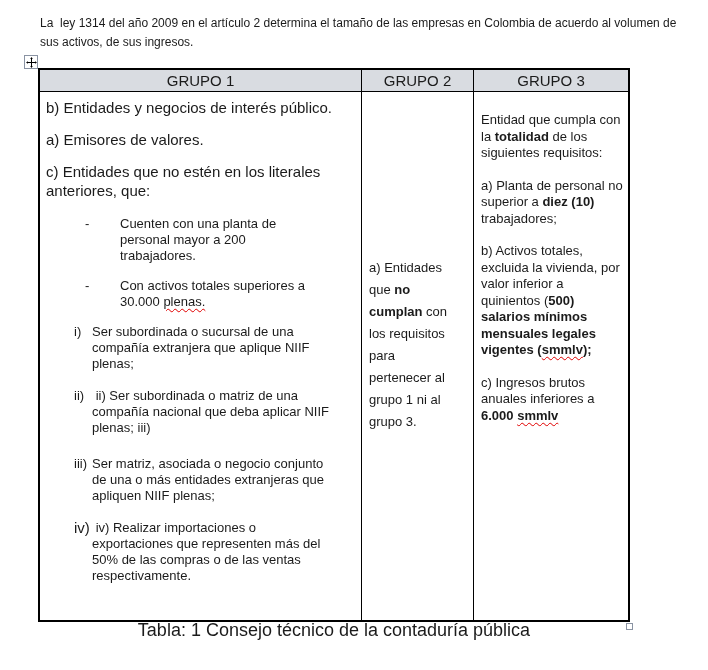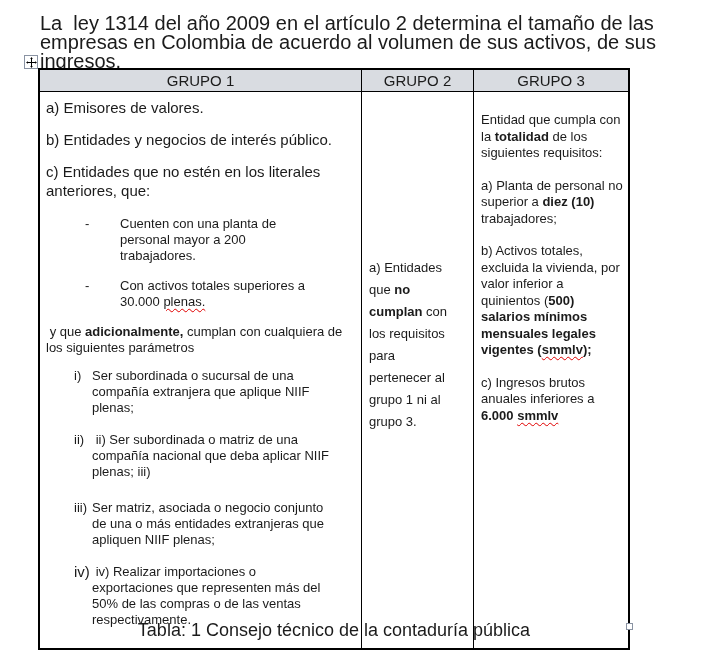--- a/index.html
+++ b/index.html
@@ -4,21 +4,21 @@
 <style>
   * { box-sizing: border-box; margin: 0; padding: 0; }
   html, body { background: #fff; }
   body {
     width: 708px; height: 670px; overflow: hidden; position: relative;
     font-family: "Liberation Sans", "DejaVu Sans", sans-serif;
     color: #1b1b1b;
   }
   .intro {
     margin: 14px 0 0 40px; width: 654px;
-    font-size: 20px; line-height: 19px; white-space: pre-wrap;
+    font-size: 12px; line-height: 19px; white-space: pre-wrap;
   }
   .move-handle {
     position: absolute; left: 24px; top: 55px;
     width: 14px; height: 14px; background: #fff;
     border: 1px solid #8a93a3;
     display: flex; align-items: center; justify-content: center;
     cursor: move;
   }
   .tbl {
     position: absolute; left: 38px; top: 68px; width: 592px;
@@ -84,34 +84,33 @@
 
 <div class="tbl">
   <div class="thead">
     <div class="th c1">GRUPO 1</div>
     <div class="th c2">GRUPO 2</div>
     <div class="th c3">GRUPO 3</div>
   </div>
   <div class="tbody">
 
     <div class="td c1">
+      <div class="p-abc rich"><span>b) Entidades y negocios de interés público.</span></div>
       <div class="p-abc rich"><span>a) Emisores de valores.</span></div>
-      <div class="p-abc rich"><span>b) Entidades y negocios de interés público.</span></div>
       <div class="p-abc last rich"><span>c) Entidades que no estén en los literales anteriores, que:</span></div>
 
       <div class="dash-row">
         <span class="dash-lbl">-</span>
         <span class="dash-txt rich"><span>Cuenten con una planta de personal mayor a 200 trabajadores.</span></span>
       </div>
       <div class="dash-row">
         <span class="dash-lbl">-</span>
         <span class="dash-txt rich"><span>Con activos totales superiores a 30.000 </span><span class="sq">plenas.</span></span>
       </div>
 
-      <div class="conn rich"><span> y que </span><span class="b">adicionalmente,</span><span> cumplan con cualquiera de los siguientes parámetros</span></div>
 
       <div class="li-row">
         <span class="li-lbl">i)</span>
         <span class="li-txt rich"><span>Ser subordinada o sucursal de una compañía extranjera que aplique NIIF plenas;</span></span>
       </div>
       <div class="li-row">
         <span class="li-lbl">ii)</span>
         <span class="li-txt rich"><span> ii) Ser subordinada o matriz de una compañía nacional que deba aplicar NIIF plenas; iii)</span></span>
       </div>
       <div class="li-row gap-before">

